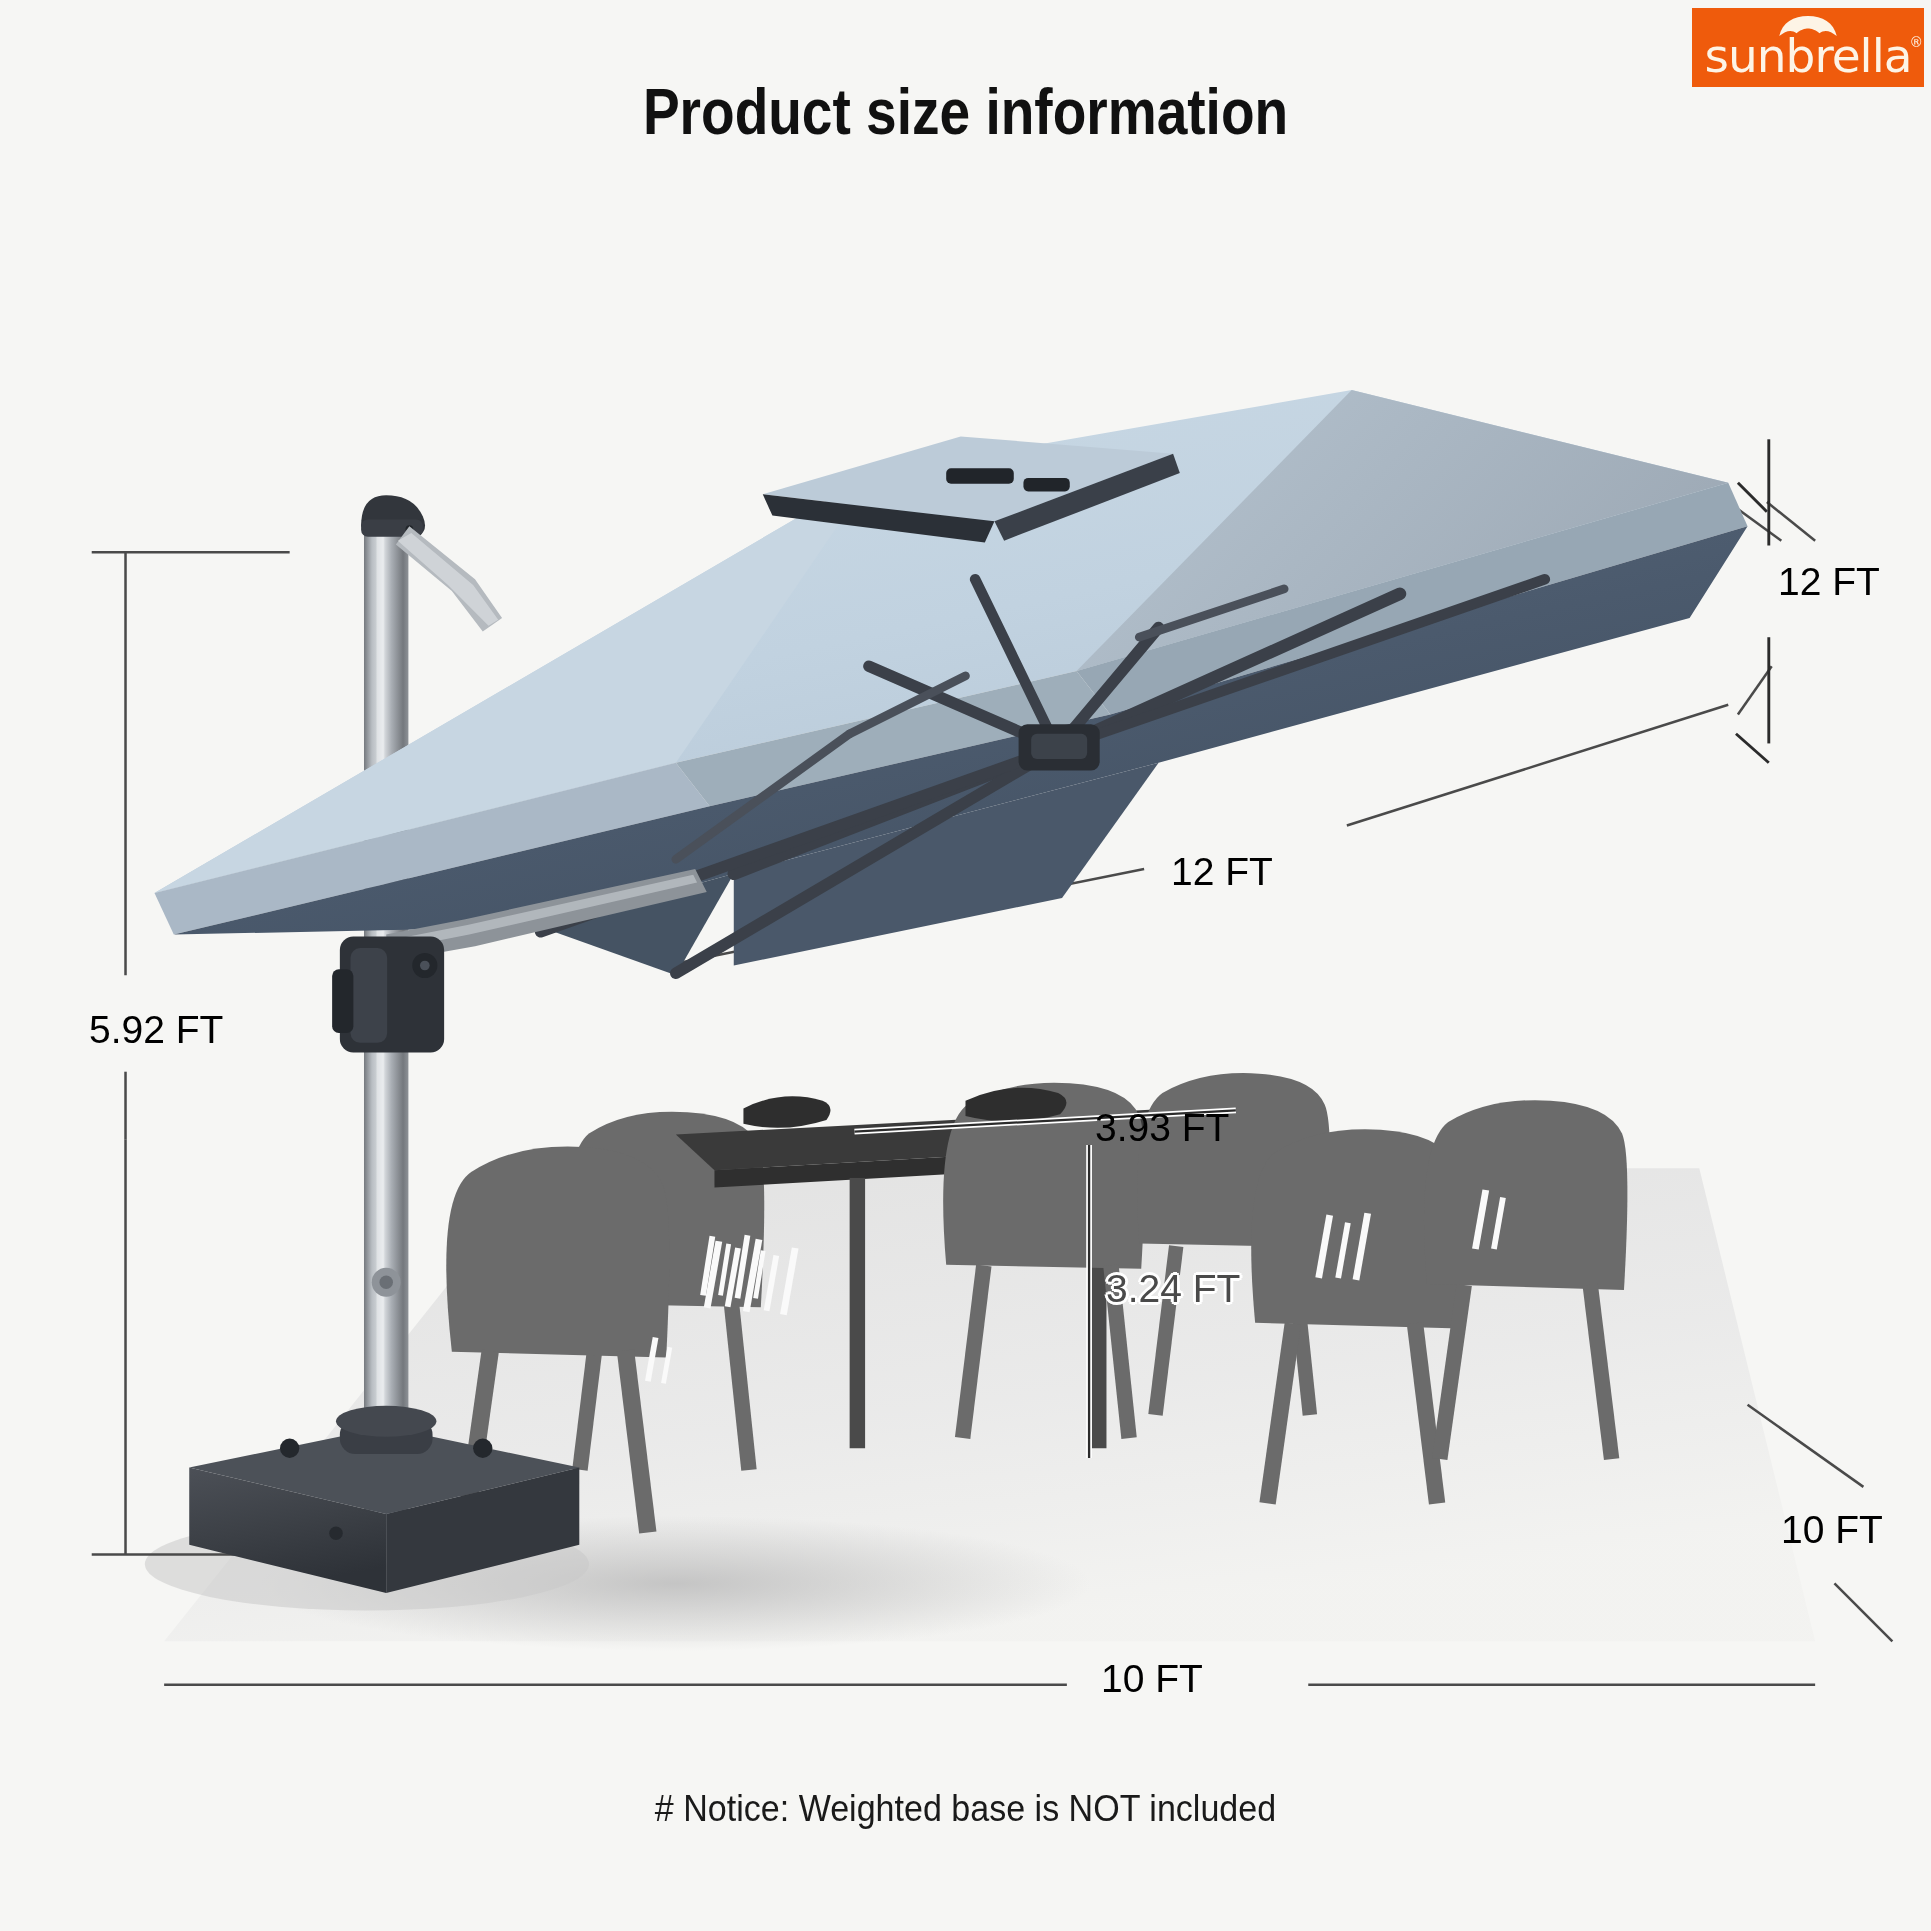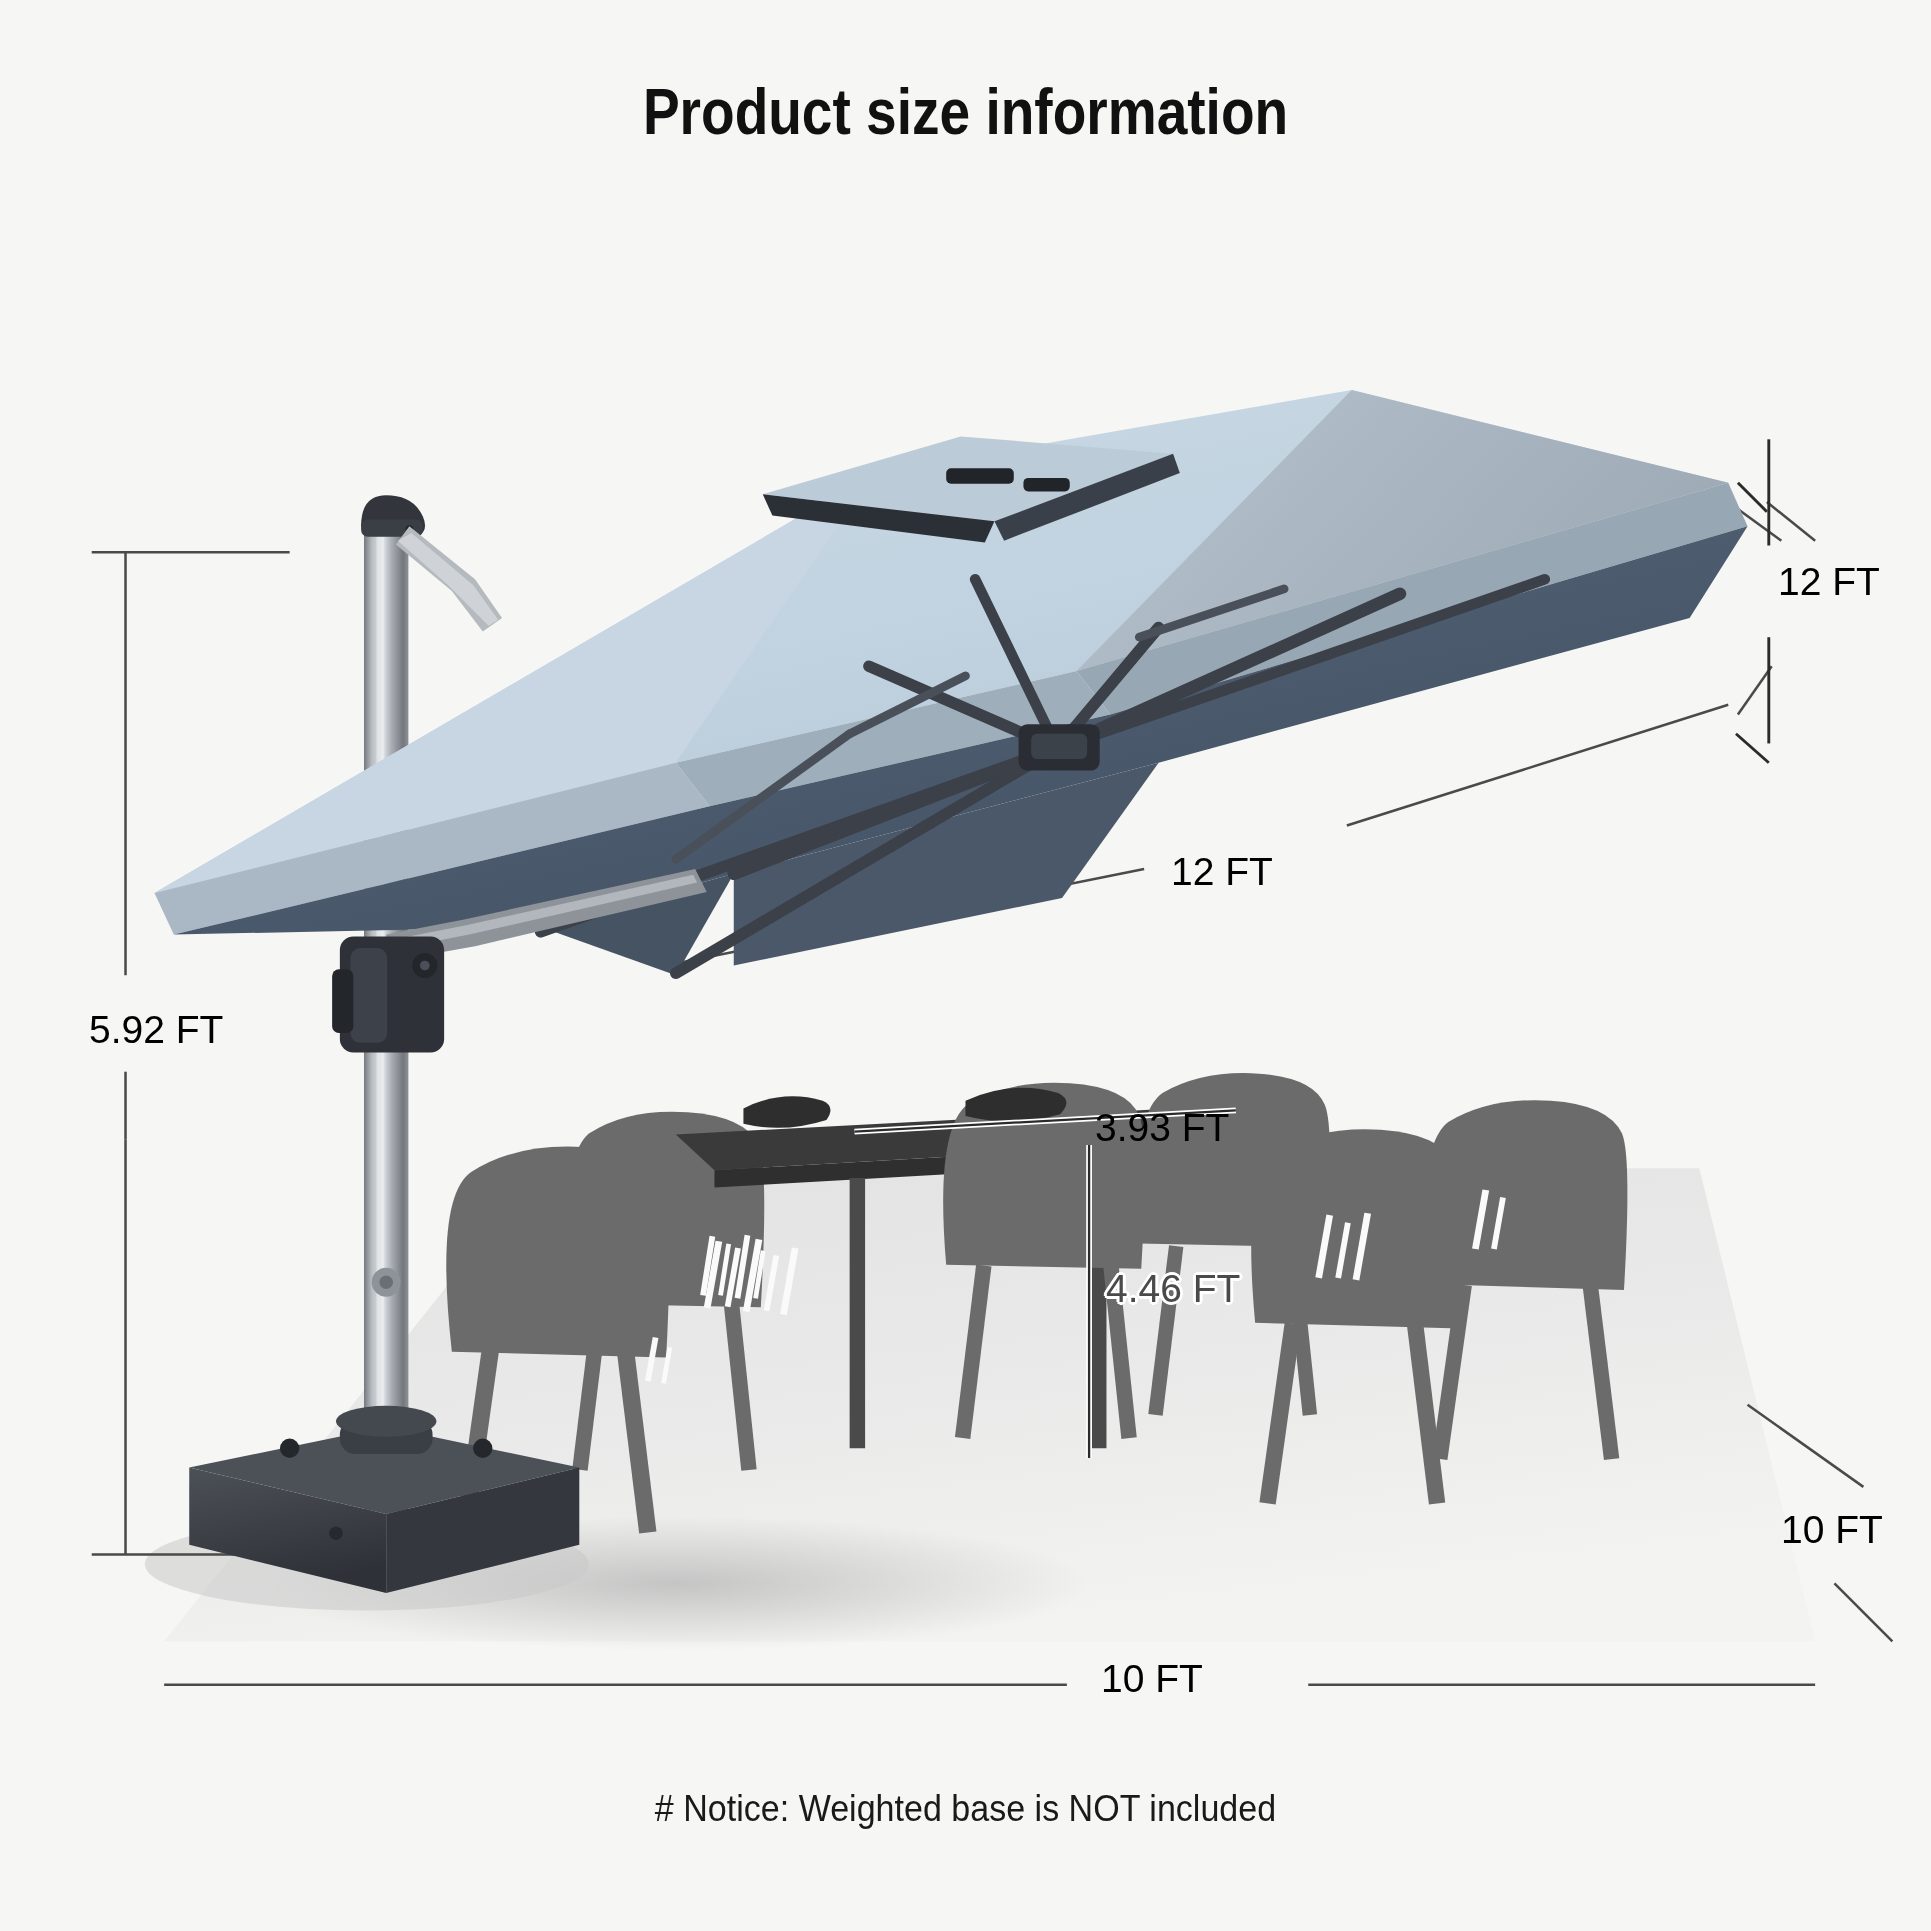--- a/index.html
+++ b/index.html
@@ -57,20 +57,31 @@
   #d-ground10b{left:1101px;top:1657px;}
   #d-ground10r{left:1781px;top:1508px;}
 
   svg{position:absolute;left:0;top:0;}
 </style>
 </head>
 <body>
 
 <div id="stage">
 
+  <div class="logo">
+    <div class="logo-inner">
+      <svg class="logo-umb" viewBox="0 0 62 24">
+        <path d="M1 22 C4 8 16 1 31 1 C46 1 58 8 61 22 C54 16 48 15 43 19 C38 14 31 14 31 14 C31 14 24 14 19 19 C14 15 8 16 1 22 Z" fill="#fdf4e6"></path>
+      </svg>
+      <div class="logo-word">
+        <span>sunbrella</span>
+        <span class="logo-reg">®</span>
+      </div>
+    </div>
+  </div>
 
   <div class="title">Product size information</div>
 
   <svg width="1931" height="1931" viewBox="0 0 2000 2000">
     <defs>
       <linearGradient id="poleGrad" x1="0" y1="0" x2="1" y2="0">
         <stop offset="0%" stop-color="#75797e"></stop>
         <stop offset="18%" stop-color="#b9bec3"></stop>
         <stop offset="42%" stop-color="#e2e5e8"></stop>
         <stop offset="62%" stop-color="#a9aeb4"></stop>
@@ -322,20 +333,20 @@
         <circle cx="500" cy="1500" r="10" fill="#24282d"></circle>
         <circle cx="348" cy="1588" r="7" fill="#262a2f"></circle>
       </g>
     </g>
   </svg>
 
   <div class="dim" id="d-right12">12 FT</div>
   <div class="dim" id="d-bottom12">12 FT</div>
   <div class="dim" id="d-left935">5.92 FT</div>
   <div class="dim" id="d-table393">3.93 FT</div>
-  <div class="dim-white" id="d-table242">4.46 FT</div>
+  <div class="dim-white" id="d-table242">3.24 FT</div>
   <div class="dim" id="d-ground10b">10 FT</div>
   <div class="dim" id="d-ground10r">10 FT</div>
 
   <div class="notice"># Notice: Weighted base is NOT included</div>
 
 </div>
 
 
 </body></html>

